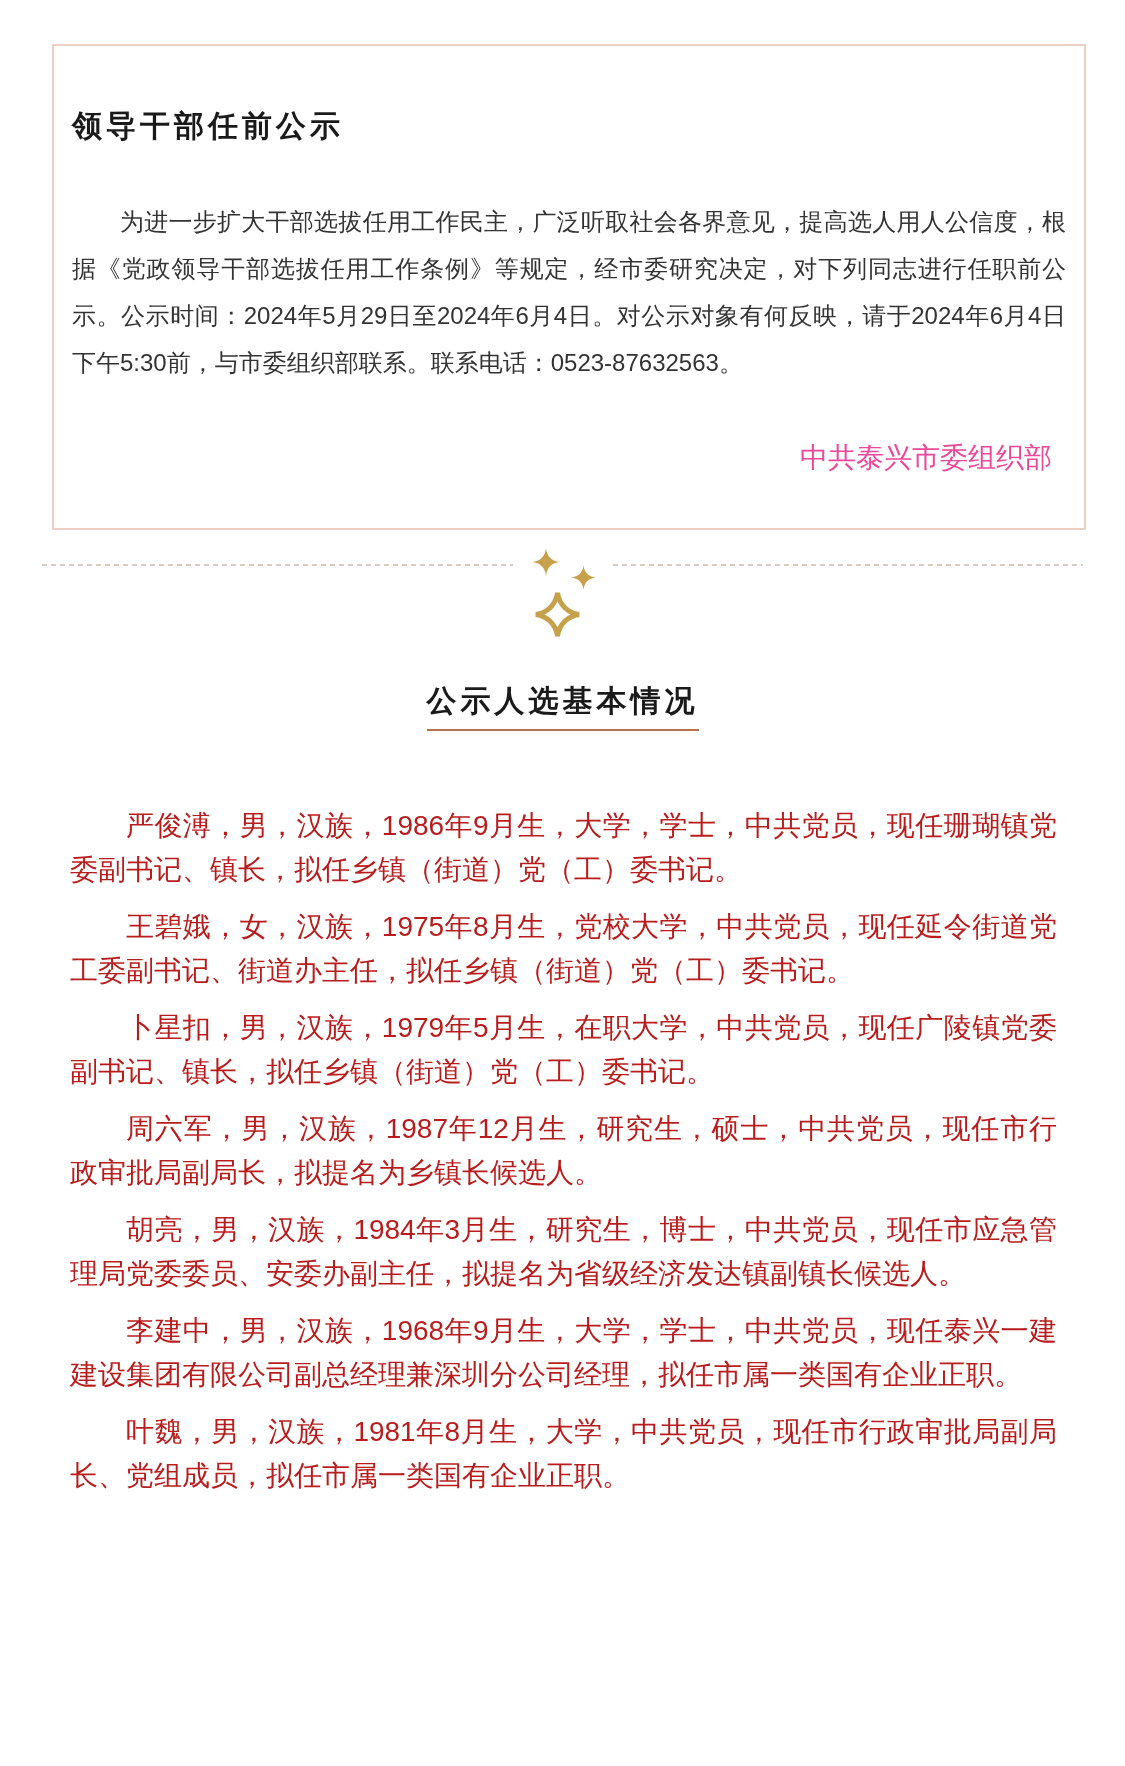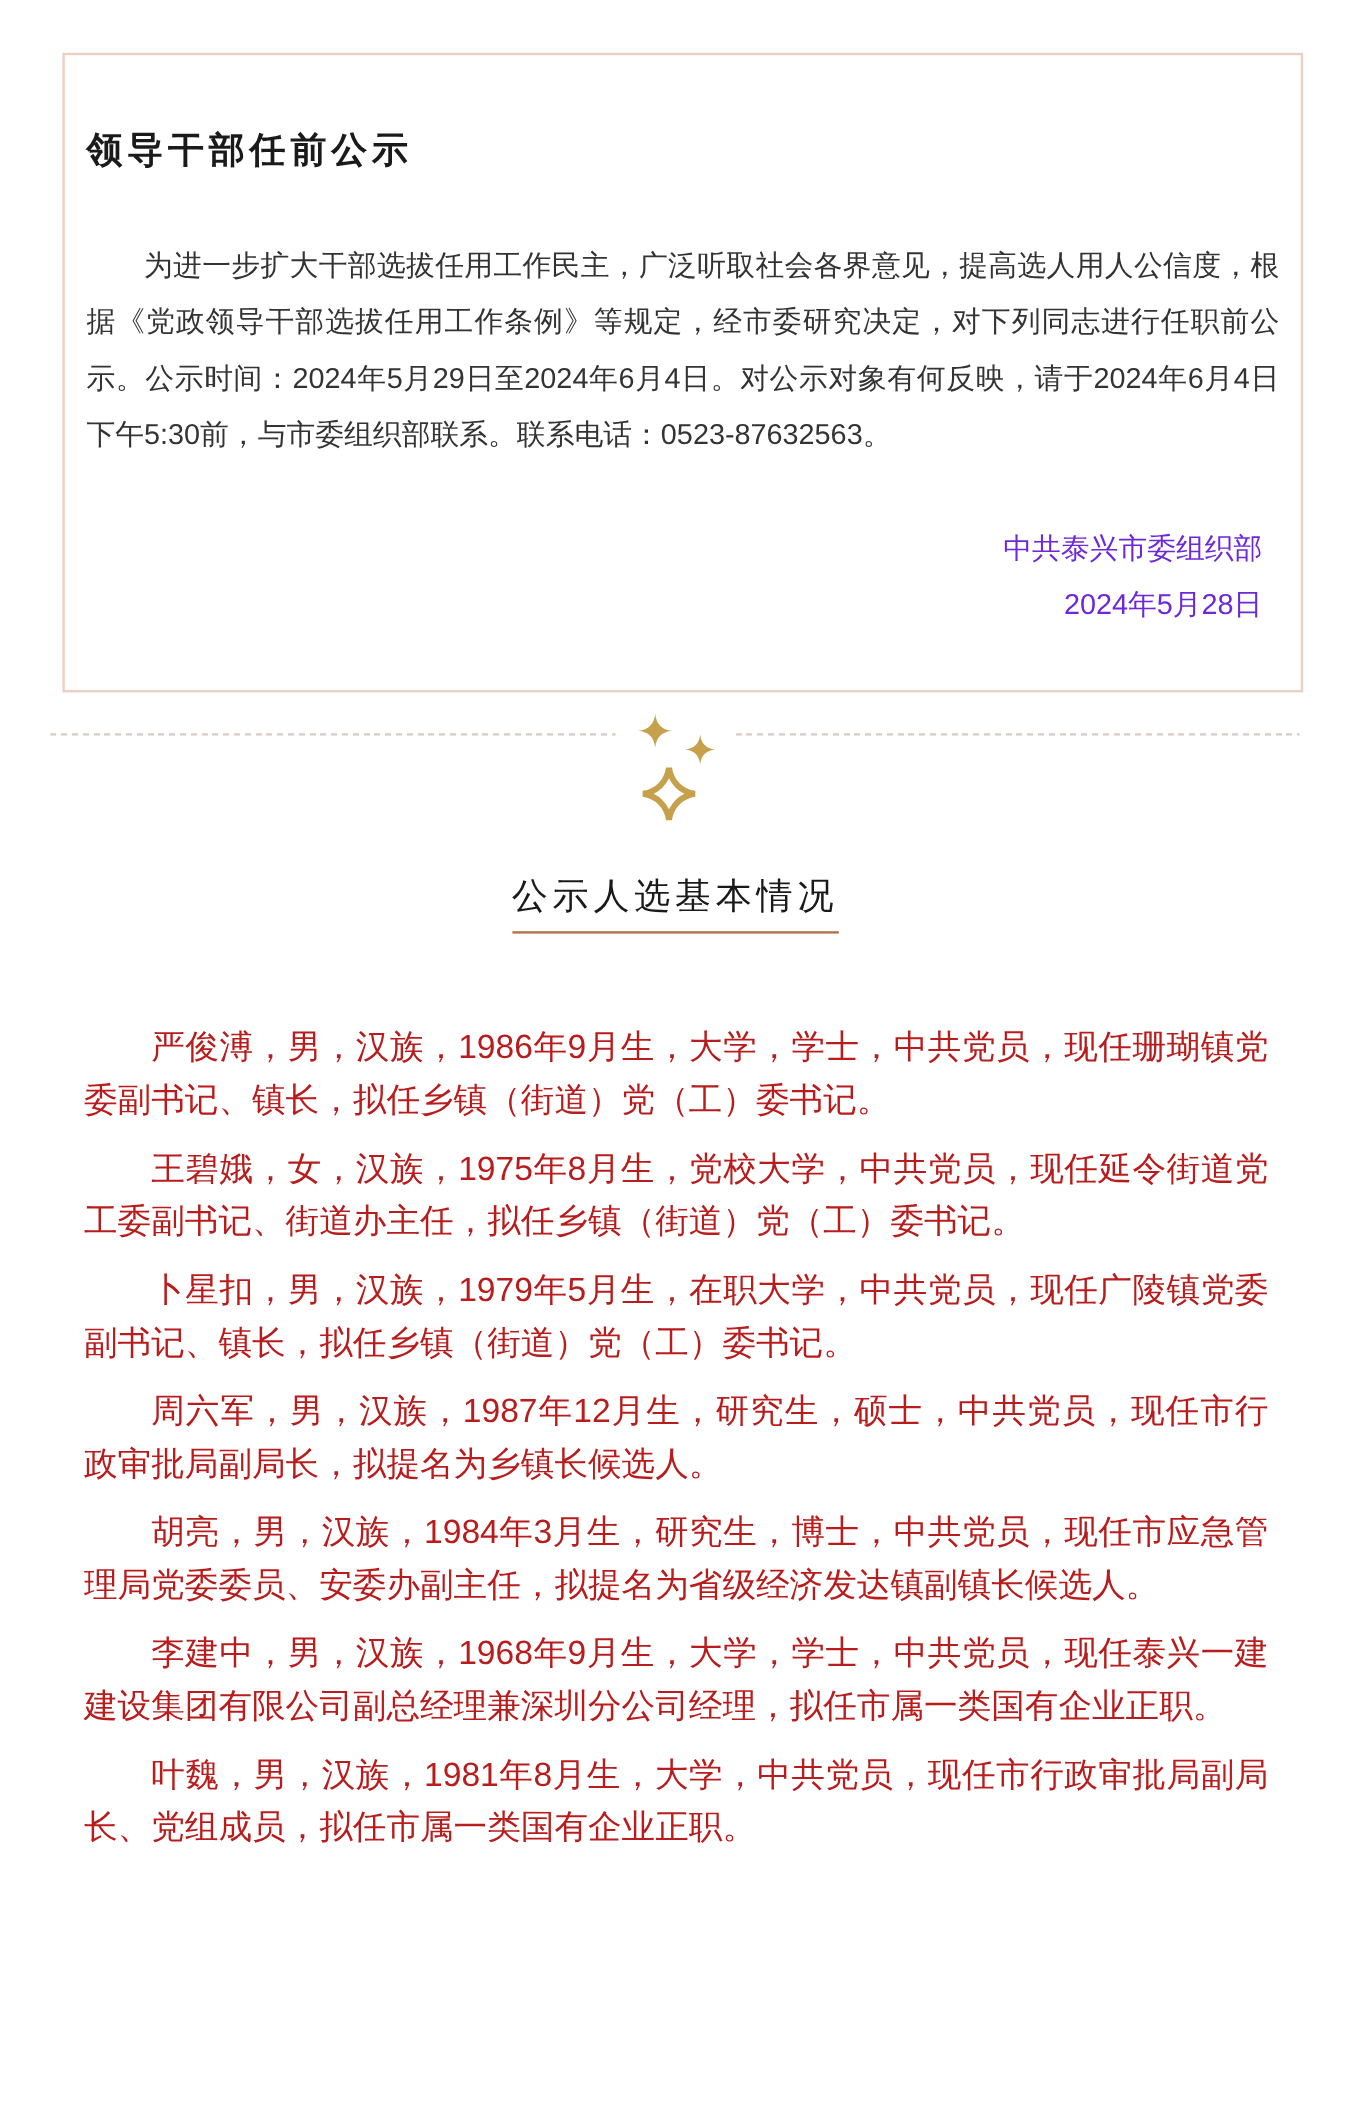--- a/index.html
+++ b/index.html
@@ -36,23 +36,23 @@
   .notice-body {
     margin:54px 0 0 0;
     font-size:24px;
     line-height:47px;
     text-align:justify;
     text-indent:2em;
     color:#333333;
   }
   .sig {
     text-align:right;
-    font-size:24px;
+    font-size:28px;
     line-height:47px;
-    color:#6d28d9;
+    color:#ec4899;
     padding-right:14px;
   }
   .sig-org { margin-top:48px; }
 
   
   .divider {
     display:flex;
     margin:0 42px;
     height:112px;
     align-items:flex-start;
@@ -70,21 +70,21 @@
   }
   .sparkle-gap svg { margin-top:18px; display:block; }
 
   
   .section-title {
     margin:41px 0 0 0;
     text-align:center;
     font-size:30px;
     line-height:36px;
     letter-spacing:4px;
-    font-weight:normal;
+    font-weight:bold;
     color:#1a1a1a;
   }
   .section-title .underlined {
     display:inline-block;
     padding-bottom:10px;
     border-bottom:2px solid #b5714b;
   }
 
   
   .people { margin:73px 68px 0 70px; }
@@ -99,21 +99,20 @@
 </style>
 </head>
 <body>
 
 <div class="page">
 
   <div class="notice-box">
     <h1 class="notice-title">领导干部任前公示</h1>
     <p class="notice-body">为进一步扩大干部选拔任用工作民主，广泛听取社会各界意见，提高选人用人公信度，根据《党政领导干部选拔任用工作条例》等规定，经市委研究决定，对下列同志进行任职前公示。公示时间：2024年5月29日至2024年6月4日。对公示对象有何反映，请于2024年6月4日下午5:30前，与市委组织部联系。联系电话：0523-87632563。</p>
     <div class="sig sig-org">中共泰兴市委组织部</div>
-    <div class="sig">2024年5月28日</div>
   </div>
 
   <div class="divider">
     <div class="dash"></div>
     <div class="sparkle-gap">
       <svg width="66" height="93" viewBox="0 0 66 93" xmlns="http://www.w3.org/2000/svg" aria-hidden="true">
         <g>
           <path transform="translate(2,0) scale(0.28)" fill="#c7a04b" d="M50 0 C53 30 70 47 100 50 C70 53 53 70 50 100 C47 70 30 53 0 50 C30 47 47 30 50 0 Z"></path>
         </g>
         <g>

